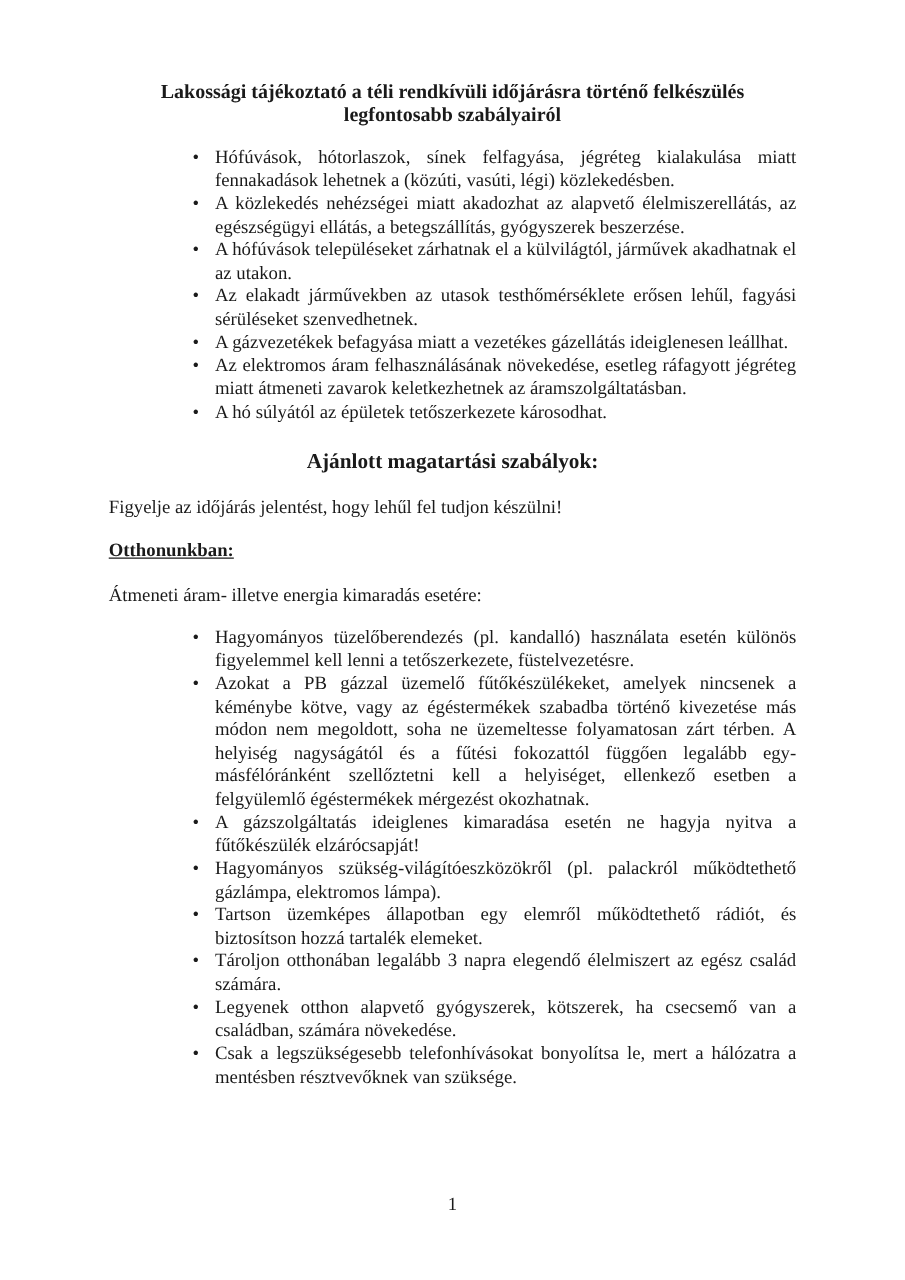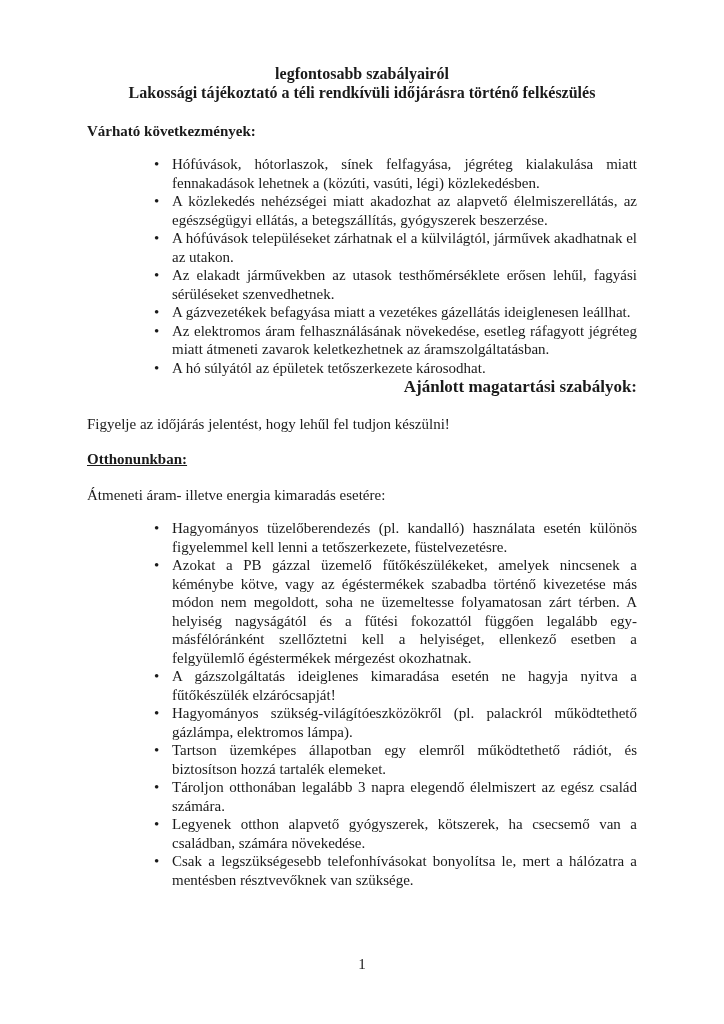--- a/index.html
+++ b/index.html
@@ -43,23 +43,24 @@
     position: relative;
     margin-left: 85px;
     text-align: justify;
   }
   .bullet-list li .bullet-marker {
     position: absolute;
     left: -18px;
     top: 0;
   }
   .centered-heading {
-    text-align: right;
+    text-align: center;
     font-weight: bold;
     font-size: 17px;
+    margin-top: 20px;
   }
   .paragraph {
     font-size: 15px;
     line-height: 18.5px;
     margin-top: 18px;
   }
   .sub-heading {
     font-weight: bold;
     text-decoration: underline;
     font-size: 15px;
@@ -74,25 +75,24 @@
     font-size: 15px;
   }
 </style>
 </head>
 <body>
 
 <div class="page">
   <div class="content">
 
     <div class="doc-title">
+      <span class="line">Lakossági tájékoztató a téli rendkívüli időjárásra történő felkészülés</span>
       <span class="line">legfontosabb szabályairól</span>
-      <span class="line">Lakossági tájékoztató a téli rendkívüli időjárásra történő felkészülés</span>
     </div>
 
-    <div class="section-heading">Várható következmények:</div>
 
     <ul class="bullet-list">
       <li><span class="bullet-marker">•</span><span>Hófúvások, hótorlaszok, sínek felfagyása, jégréteg kialakulása miatt fennakadások lehetnek a (közúti, vasúti, légi) közlekedésben.</span></li>
       <li><span class="bullet-marker">•</span><span>A közlekedés nehézségei miatt akadozhat az alapvető élelmiszerellátás, az egészségügyi ellátás, a betegszállítás, gyógyszerek beszerzése.</span></li>
       <li><span class="bullet-marker">•</span><span>A hófúvások településeket zárhatnak el a külvilágtól, járművek akadhatnak el az utakon.</span></li>
       <li><span class="bullet-marker">•</span><span>Az elakadt járművekben az utasok testhőmérséklete erősen lehűl, fagyási sérüléseket szenvedhetnek.</span></li>
       <li><span class="bullet-marker">•</span><span>A gázvezetékek befagyása miatt a vezetékes gázellátás ideiglenesen leállhat.</span></li>
       <li><span class="bullet-marker">•</span><span>Az elektromos áram felhasználásának növekedése, esetleg ráfagyott jégréteg miatt átmeneti zavarok keletkezhetnek az áramszolgáltatásban.</span></li>
       <li><span class="bullet-marker">•</span><span>A hó súlyától az épületek tetőszerkezete károsodhat.</span></li>
     </ul>

